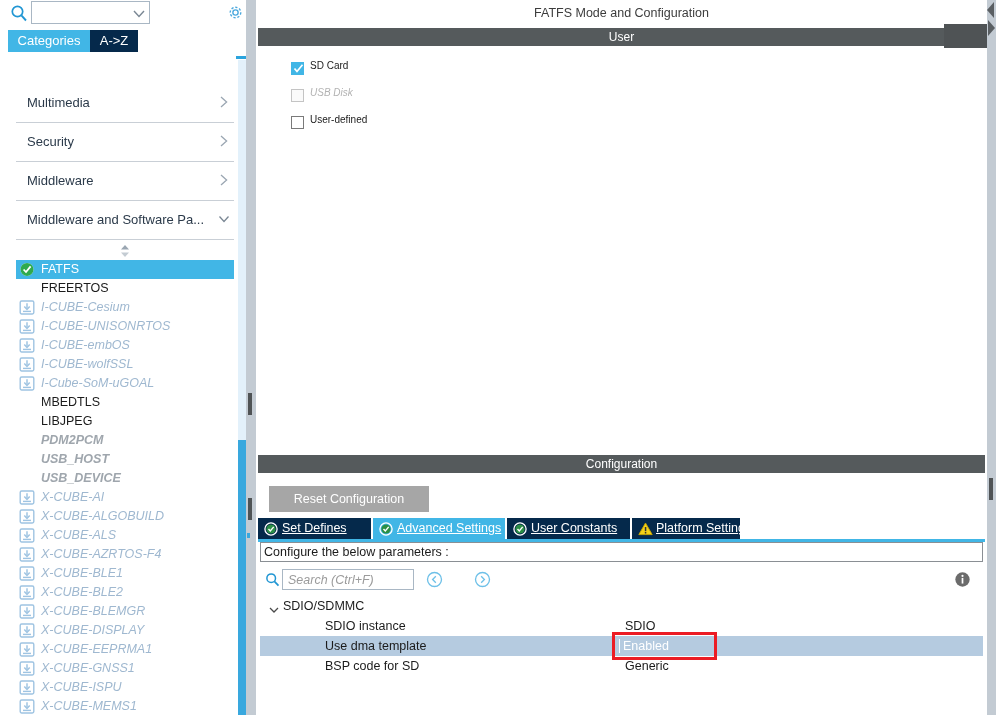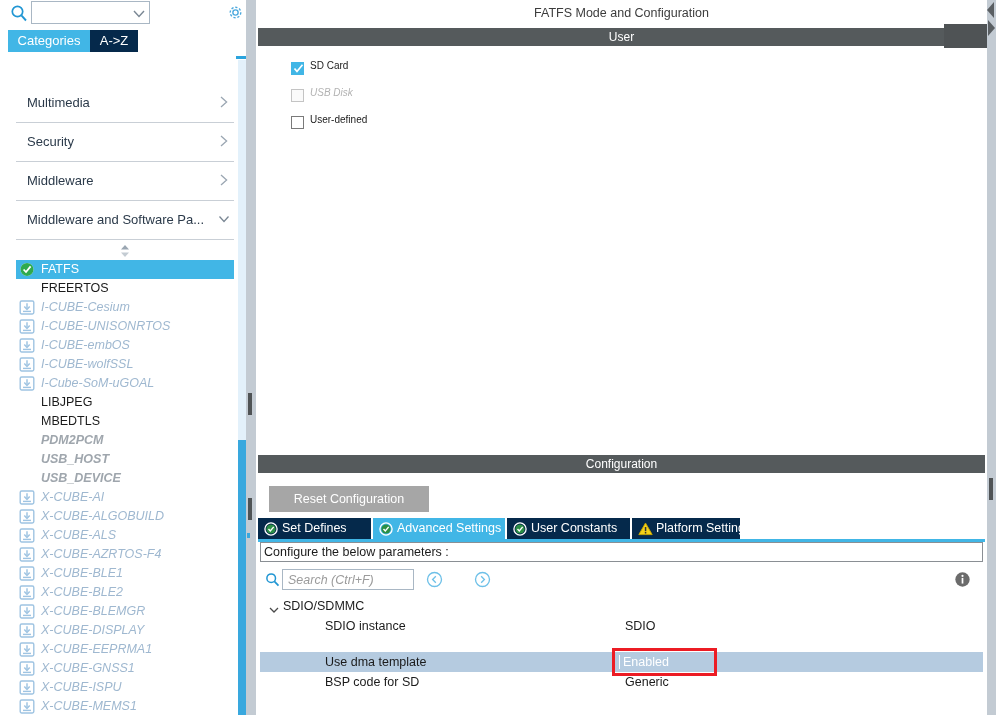--- a/index.html
+++ b/index.html
@@ -287,20 +287,21 @@
     position: absolute; top: 0; height: 21px;
     line-height: 21px;
     background: #05294b;
     color: #ffffff;
     font-size: 12.5px;
     cursor: pointer;
     padding-left: 24px;
     padding-right: 21px;
     white-space: nowrap;
     user-select: none;
+    text-decoration: underline;
   }
   .cfg-tab.active {
     background: #41b6e6;
     color: #ffffff;
   }
   .cfg-tab .ti {
     position: absolute; left: 6px; top: 4px;
     width: 14px; height: 14px;
   }
   #tab-underline {
@@ -362,21 +363,21 @@
     width: 10px; height: 10px;
   }
   .tree-group-label {
     position: absolute; left: 23px; top: 0;
     font-size: 12.5px; color: #1b1b1b;
   }
   .tree-row {
     position: relative; height: 20px; line-height: 20px;
     cursor: pointer;
   }
-  .tree-row.selected { background: #b5cbe0; margin-top: 16px; }
+  .tree-row.selected { background: #b5cbe0; }
   .tree-row-name {
     position: absolute; left: 65px; top: 0;
     font-size: 12.5px; color: #1b1b1b;
     white-space: nowrap;
   }
   .tree-row-value {
     position: absolute; left: 365px; top: 0;
     font-size: 12.5px; color: #1b1b1b;
     white-space: nowrap;
   }
@@ -545,22 +546,22 @@
                 <line x1="8" y1="3.2" x2="8" y2="8.6" stroke="#9fc4e2" stroke-width="1.5"></line>
                 <polyline points="5.3,6.5 8,9.4 10.7,6.5" fill="none" stroke="#9fc4e2" stroke-width="1.5"></polyline>
                 <line x1="4" y1="11.4" x2="12" y2="11.4" stroke="#9fc4e2" stroke-width="1.4"></line>
               </svg></span><span>I-CUBE-wolfSSL</span></div>
           <div class="comp-item pack"><span class="ico"><svg width="16" height="15" viewBox="0 0 16 15">
                 <rect x="1.2" y="1" width="13.6" height="13" rx="1.4" fill="none" stroke="#9fc4e2" stroke-width="1.4"></rect>
                 <line x1="8" y1="3.2" x2="8" y2="8.6" stroke="#9fc4e2" stroke-width="1.5"></line>
                 <polyline points="5.3,6.5 8,9.4 10.7,6.5" fill="none" stroke="#9fc4e2" stroke-width="1.5"></polyline>
                 <line x1="4" y1="11.4" x2="12" y2="11.4" stroke="#9fc4e2" stroke-width="1.4"></line>
               </svg></span><span>I-Cube-SoM-uGOAL</span></div>
+          <div class="comp-item"><span>MBEDTLS</span></div>
           <div class="comp-item"><span>LIBJPEG</span></div>
-          <div class="comp-item"><span>MBEDTLS</span></div>
           <div class="comp-item dim"><span>PDM2PCM</span></div>
           <div class="comp-item dim"><span>USB_HOST</span></div>
           <div class="comp-item dim"><span>USB_DEVICE</span></div>
           <div class="comp-item pack"><span class="ico"><svg width="16" height="15" viewBox="0 0 16 15">
                 <rect x="1.2" y="1" width="13.6" height="13" rx="1.4" fill="none" stroke="#9fc4e2" stroke-width="1.4"></rect>
                 <line x1="8" y1="3.2" x2="8" y2="8.6" stroke="#9fc4e2" stroke-width="1.5"></line>
                 <polyline points="5.3,6.5 8,9.4 10.7,6.5" fill="none" stroke="#9fc4e2" stroke-width="1.5"></polyline>
                 <line x1="4" y1="11.4" x2="12" y2="11.4" stroke="#9fc4e2" stroke-width="1.4"></line>
               </svg></span><span>X-CUBE-AI</span></div>
           <div class="comp-item pack"><span class="ico"><svg width="16" height="15" viewBox="0 0 16 15">

